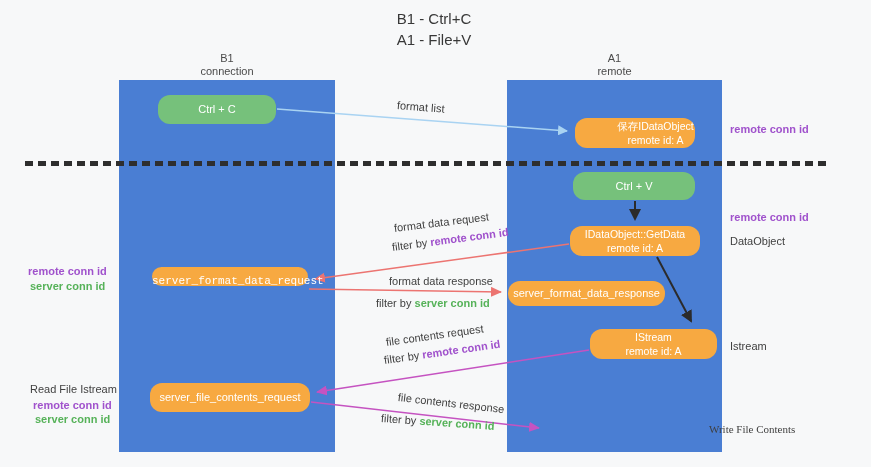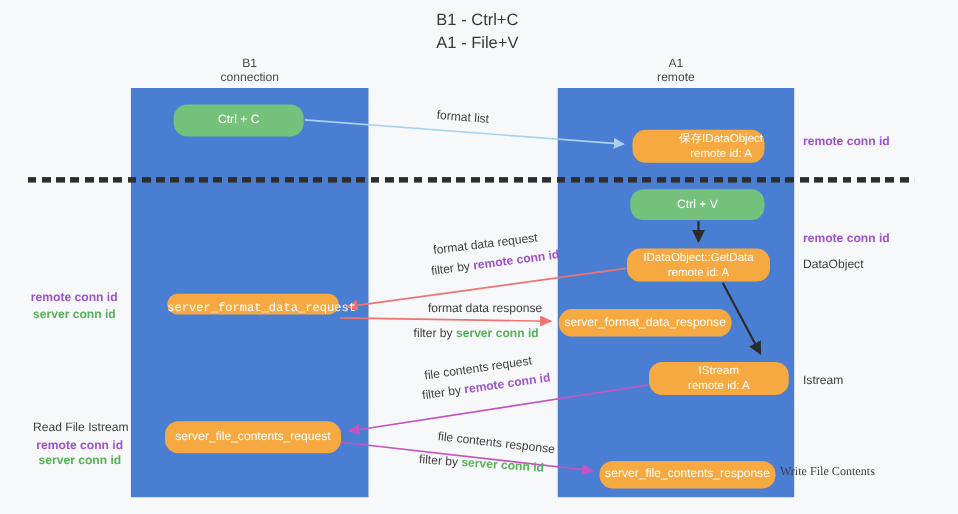--- a/index.html
+++ b/index.html
@@ -113,23 +113,20 @@
 
   <div class="abs node orange two-line" style="left:590px;top:329px;width:127px;height:30px;">
     <div>IStream</div>
     <div>remote id: A</div>
   </div>
 
   <div class="abs node orange" style="left:150px;top:383px;width:160px;height:29px;line-height:29px;">
     <span>server_file_contents_request</span>
   </div>
 
-  <div class="abs node orange" style="left:545px;top:419px;width:160px;height:25px;line-height:25px;">
-    <span>server_file_contents_response</span>
-  </div>
 
   <div class="abs edge-label" style="left:397px;top:99px;transform:rotate(4.5deg);">format list</div>
 
   <div class="abs edge-label" style="left:394px;top:222px;transform:rotate(-7deg);">format data request</div>
   <div class="abs edge-label" style="left:392px;top:241px;transform:rotate(-7.5deg);">
     <span>filter by </span><span class="k k-remote">remote conn id</span>
   </div>
 
   <div class="abs edge-label" style="left:389px;top:275px;">format data response</div>
   <div class="abs edge-label" style="left:376px;top:297px;">

